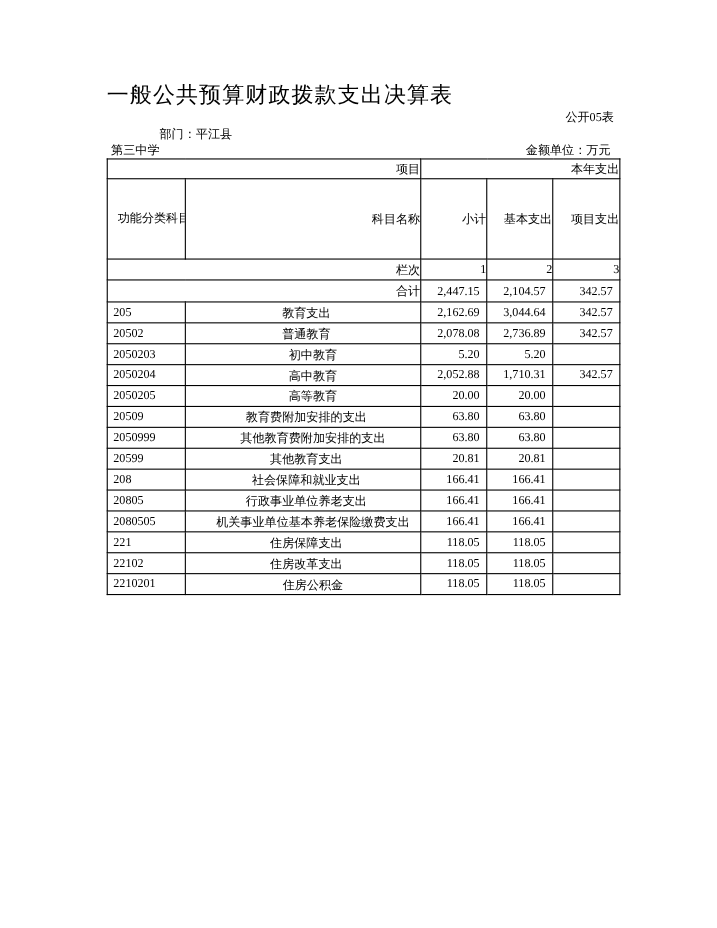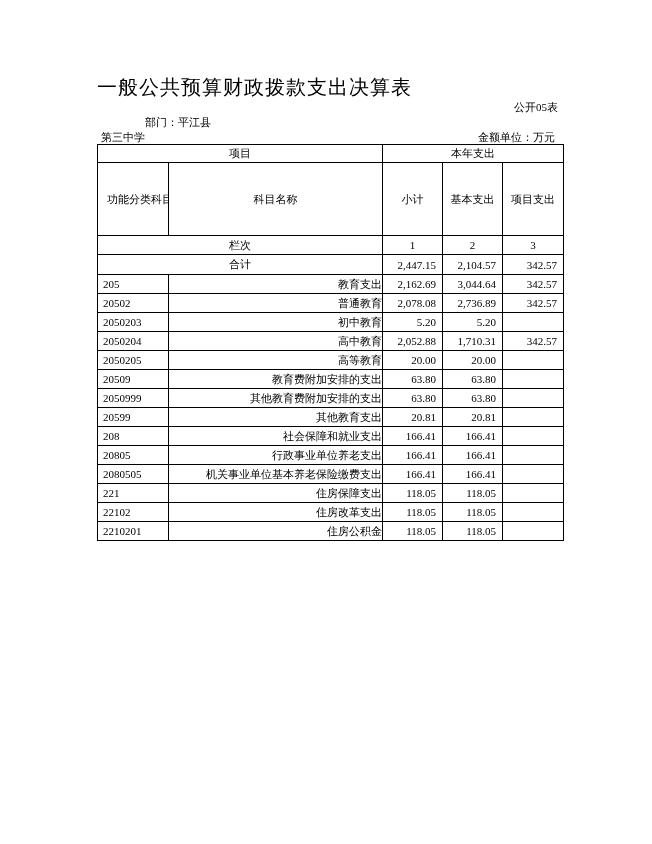--- a/index.html
+++ b/index.html
@@ -57,24 +57,24 @@
     font-weight: normal;
     vertical-align: middle;
     overflow: hidden;
     white-space: nowrap;
   }
   tr.group-row { height: 18px; }
   tr.colhead-row { height: 73px; }
   tr.lanci-row { height: 19px; }
   tr.total-row { height: 20px; }
   tbody tr { height: 19px; }
-  .center { text-align: center; }
+  .center { text-align: right; }
   th.code-head { white-space: normal; padding: 0 9px; line-height: 15px; }
   td.code-cell { text-align: left; padding-left: 5px; }
-  td.name-cell { text-align: right; padding-left: 6px; }
+  td.name-cell { text-align: center; padding-left: 6px; }
   td.name-cell.indent { padding-left: 18px; }
   td.num-cell { text-align: right; padding-right: 6px; }
   .bold { font-weight: bold; }
   .footnote {
     margin-top: 5px;
     font-size: 11px;
     line-height: 14px;
     text-align: left;
   }
 </style>

